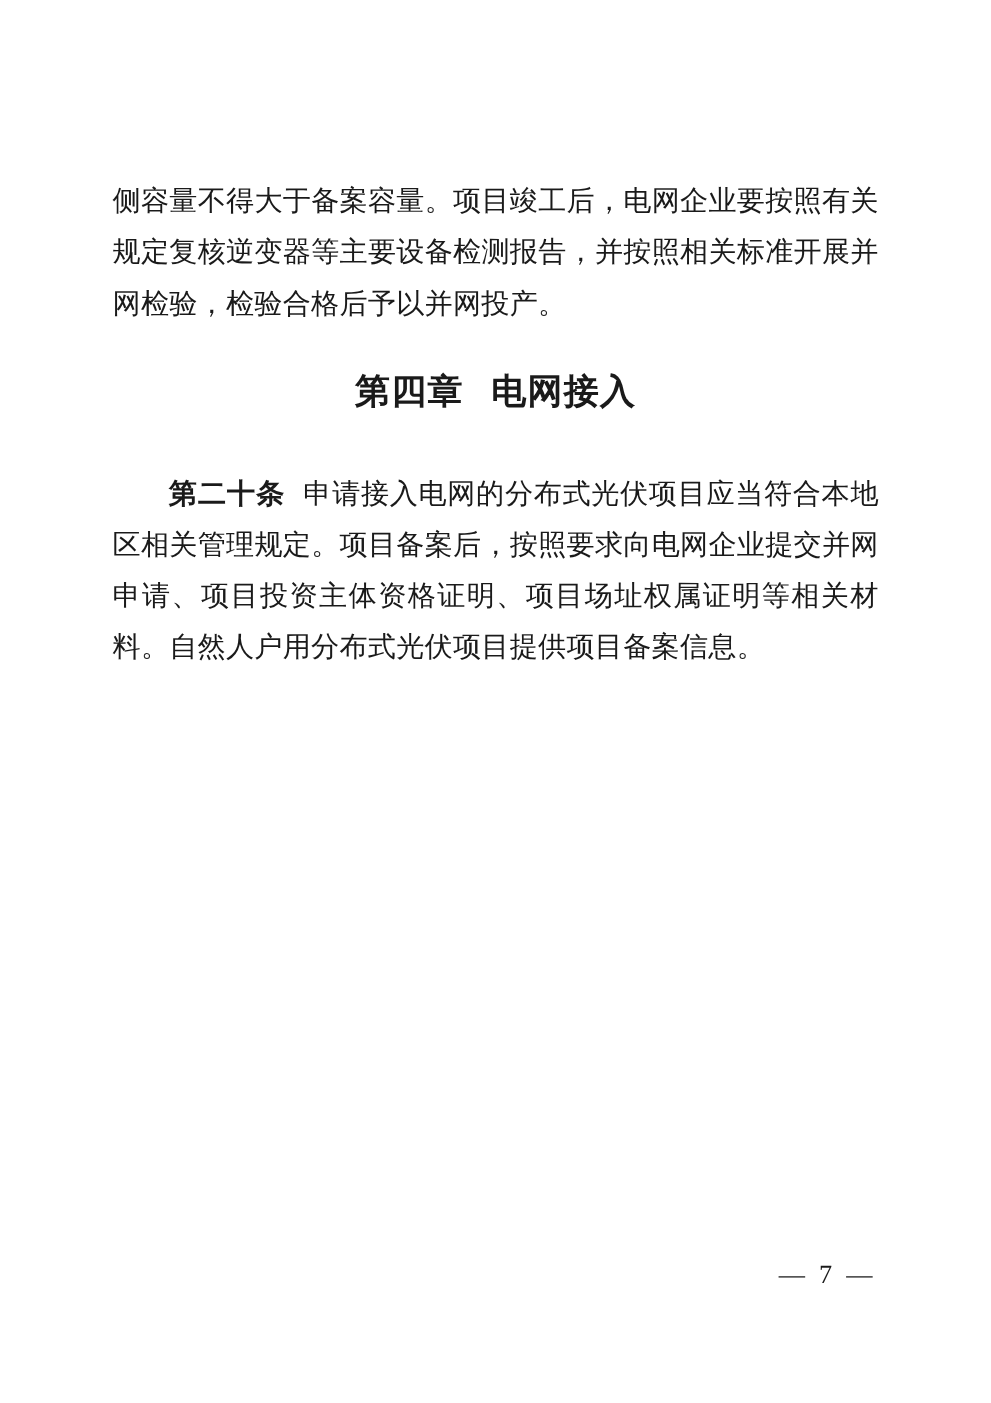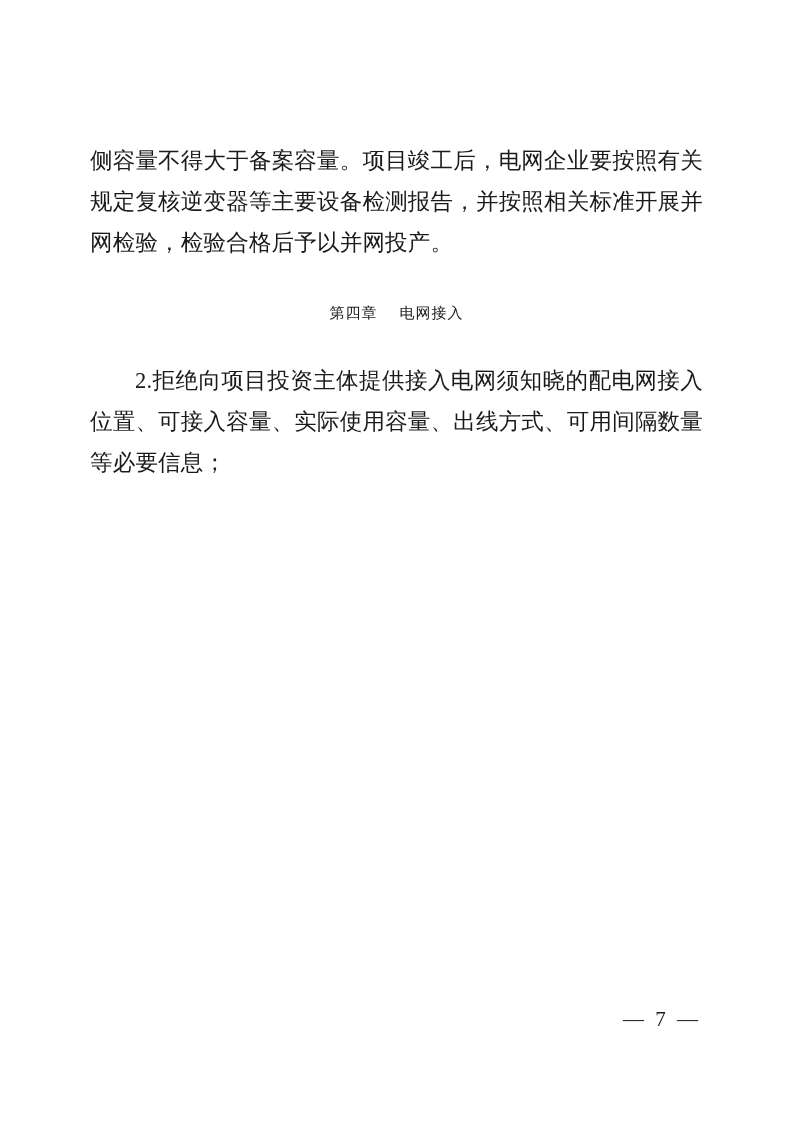--- a/index.html
+++ b/index.html
@@ -33,24 +33,25 @@
   }
   .para {
     margin: 0;
     text-indent: 0;
   }
   .para.indent {
     text-indent: 45px;
   }
   .chapter-heading {
     text-align: center;
-    font-size: 15px;
+    font-size: 28px;
     line-height: 41px;
-    margin: 30px 0 26px 0;
+    margin: 30px 0 40px 0;
     letter-spacing: 1px;
+    font-weight: bold;
   }
   .chapter-heading .gap {
     display: inline-block;
     width: 22px;
   }
   .art-label {
     font-weight: bold;
     letter-spacing: 0.5px;
   }
   .art-gap {
@@ -72,23 +73,25 @@
 <div class="page">
 
   <div class="body-text">
 
     <p class="para">侧容量不得大于备案容量。项目竣工后，电网企业要按照有关规定复核逆变器等主要设备检测报告，并按照相关标准开展并网检验，检验合格后予以并网投产。</p>
 
     <div class="chapter-heading">
       <span>第四章</span><span class="gap"></span><span>电网接入</span>
     </div>
 
+    <p class="para indent">
+      <span class="art-label">第二十条</span><span class="art-gap"></span><span>申请接入电网的分布式光伏项目应当符合本地区相关管理规定。项目备案后，按照要求向电网企业提交并网申请、项目投资主体资格证明、项目场址权属证明等相关材料。自然人户用分布式光伏项目提供项目备案信息。</span>
+    </p>
 
 
 
 
-    <p class="para indent">2.拒绝向项目投资主体提供接入电网须知晓的配电网接入位置、可接入容量、实际使用容量、出线方式、可用间隔数量等必要信息；</p>
 
   </div>
 
   <div class="footer">— 7 —</div>
 
 </div>
 
 </body></html>

